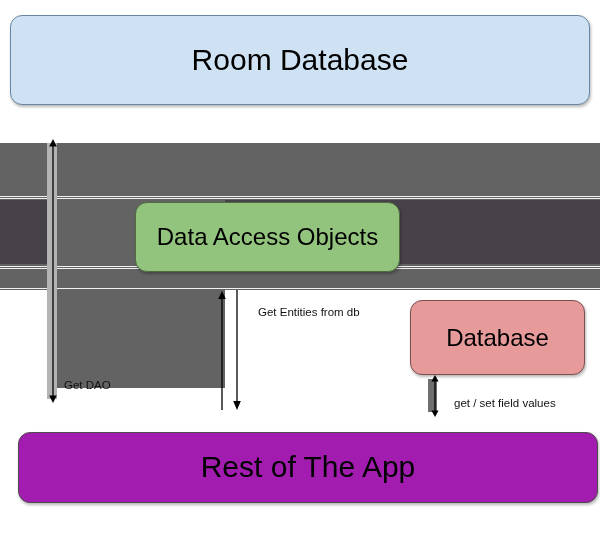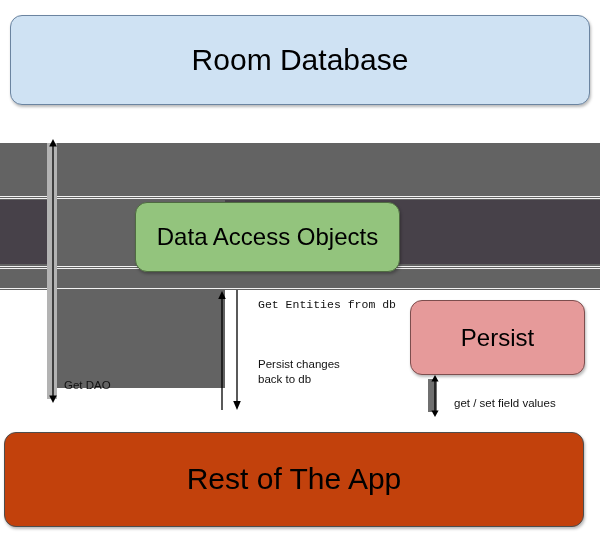--- a/index.html
+++ b/index.html
@@ -86,25 +86,25 @@
   .node-entities {
     left: 410px;
     top: 300px;
     width: 175px;
     height: 75px;
     background: #e69a9a;
     border-color: #7d4e4e;
     font-size: 24px;
   }
   .node-rest {
-    left: 4px;
+    left: 18px;
     top: 432px;
     width: 580px;
-    height: 95px;
-    background: #c2410c;
+    height: 71px;
+    background: #a21caf;
     border-color: #4d4d4d;
     font-size: 30px;
   }
 
   
   .connector {
     position: absolute;
     pointer-events: none;
   }
   .conn-get-dao   { left: 40px;  top: 135px; width: 36px;  height: 272px; }
@@ -119,22 +119,21 @@
     color: #111111;
     white-space: pre;
     line-height: 1.28;
   }
   .lbl-get-dao {
     left: 64px;
     top: 378px;
   }
   .lbl-get-entities {
     left: 258px;
-    top: 298px;
-    font-family: Liberation Mono, monospace;
+    top: 305px;
   }
   .lbl-persist {
     left: 258px;
     top: 357px;
   }
   .lbl-fields {
     left: 454px;
     top: 396px;
   }
 </style>
@@ -154,21 +153,21 @@
 
   <div class="node node-room">
     <span>Room Database</span>
   </div>
 
   <div class="node node-dao">
     <span>Data Access Objects</span>
   </div>
 
   <div class="node node-entities">
-    <span>Persist</span>
+    <span>Database</span>
   </div>
 
   <div class="node node-rest">
     <span>Rest of The App</span>
   </div>
 
   <svg class="connector conn-get-dao" viewBox="0 0 36 272">
     <rect x="7" y="8" width="10" height="256" fill="#b3b3b3"></rect>
     <line x1="13" y1="10" x2="13" y2="262" stroke="#000000" stroke-width="1.3"></line>
     <polygon points="13,4 9.2,11.5 16.8,11.5" fill="#000000"></polygon>
@@ -189,18 +188,16 @@
     <rect x="8" y="7" width="9" height="33" fill="#6f6f6f"></rect>
     <line x1="15" y1="8" x2="15" y2="40" stroke="#000000" stroke-width="1.3"></line>
     <polygon points="15,3 11.4,9.5 18.6,9.5" fill="#000000"></polygon>
     <polygon points="15,45 11.4,38.5 18.6,38.5" fill="#000000"></polygon>
   </svg>
 
   <div class="edge-label lbl-get-dao">Get DAO</div>
 
   <div class="edge-label lbl-get-entities">Get Entities from db</div>
 
-  <div class="edge-label lbl-persist">Persist changes
-back to db</div>
 
   <div class="edge-label lbl-fields">get / set field values</div>
 
 </div>
 
 </body></html>

